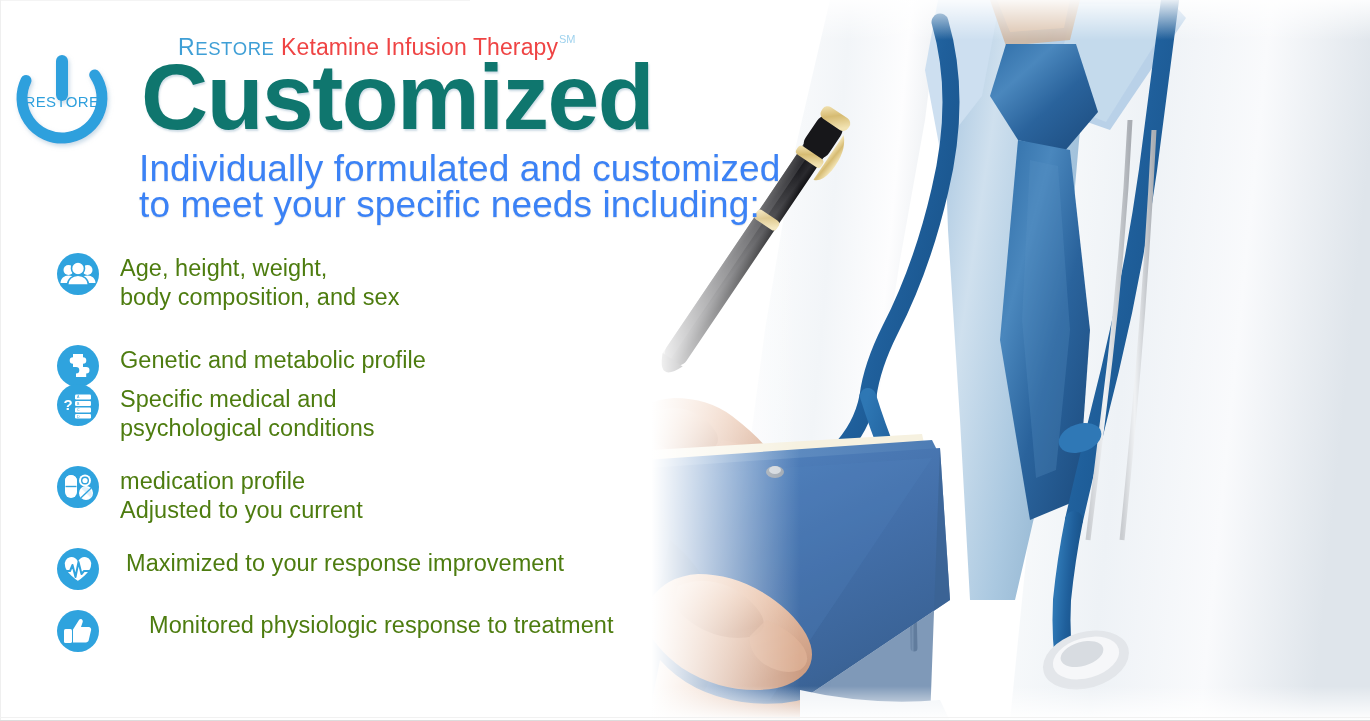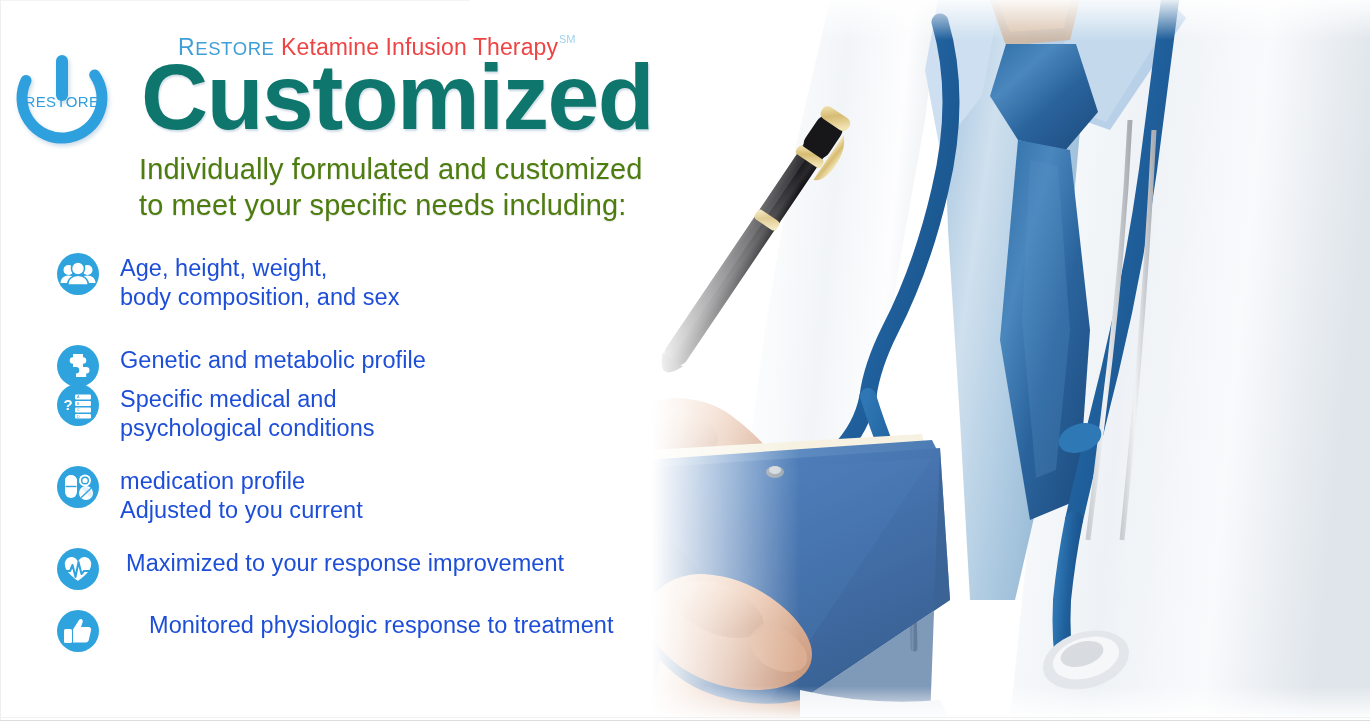--- a/index.html
+++ b/index.html
@@ -58,38 +58,38 @@
     position:absolute;left:141px;top:47px;
     font-size:93px;line-height:100px;font-weight:700;
     color:#0f766e;letter-spacing:-1.5px;
     text-shadow:1px 2px 2px rgba(150,180,200,.45);
     white-space:nowrap;
   }
 
   
   .subhead{
     position:absolute;left:139px;top:151px;
-    font-size:29px;line-height:36px;font-weight:400;
-    color:#4d7c0f;letter-spacing:.1px;
+    font-size:37px;line-height:36px;font-weight:400;
+    color:#3b82f6;letter-spacing:.1px;
     text-shadow:0 1px 1px rgba(200,200,200,.5);
   }
   .subhead div{white-space:nowrap;}
 
   
   .bullets{position:absolute;left:56px;top:252px;width:640px;}
   .bullet{
     position:absolute;left:0;
     display:flex;align-items:flex-start;
   }
   .bullet .ico{
     flex:0 0 auto;width:44px;height:44px;margin-right:20px;
   }
   .bullet .ico svg{display:block;width:44px;height:44px;}
   .bullet .txt{
-    font-size:23.5px;line-height:29px;color:#1d4ed8;
+    font-size:23.5px;line-height:29px;color:#4d7c0f;
     letter-spacing:.05px;padding-top:2px;white-space:nowrap;
   }
   .bullet .txt div{white-space:nowrap;}
 
   .b0{top:0px;}
   .b1{top:92px;}
   .b2{top:131px;}
   .b3{top:213px;}
   .b4{top:295px;gap:6px;}
   .b5{top:357px;gap:29px;}

